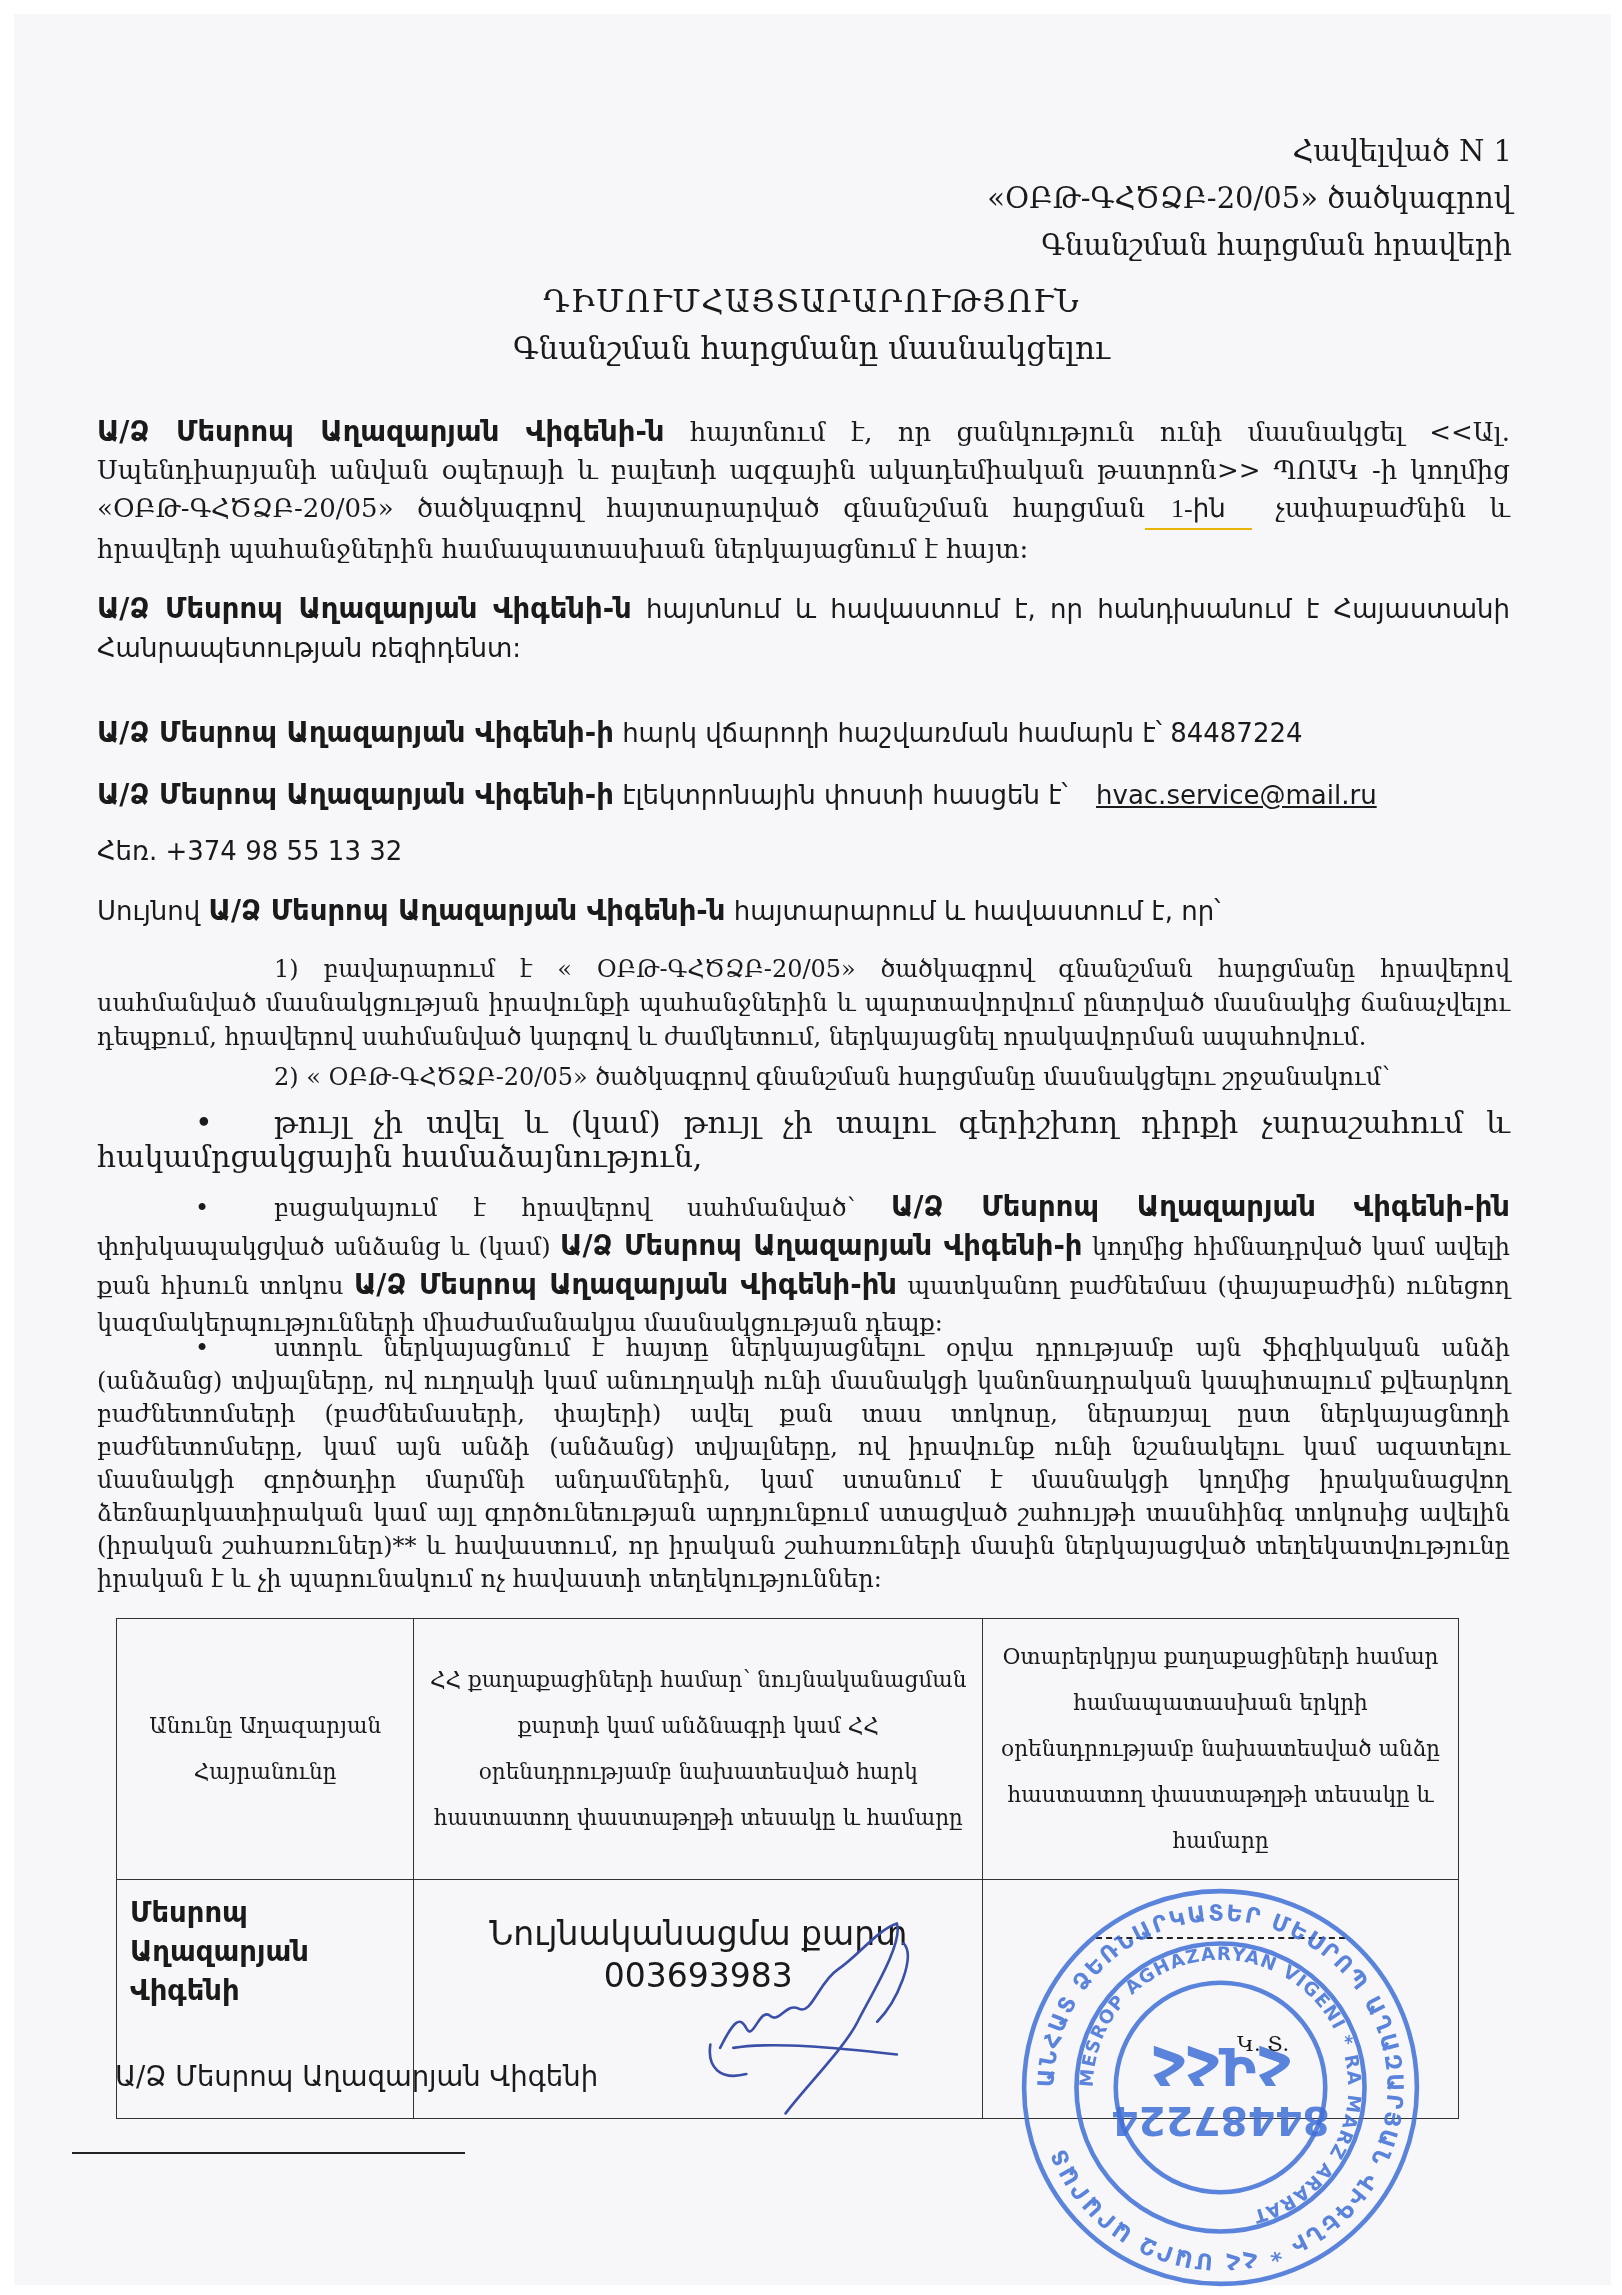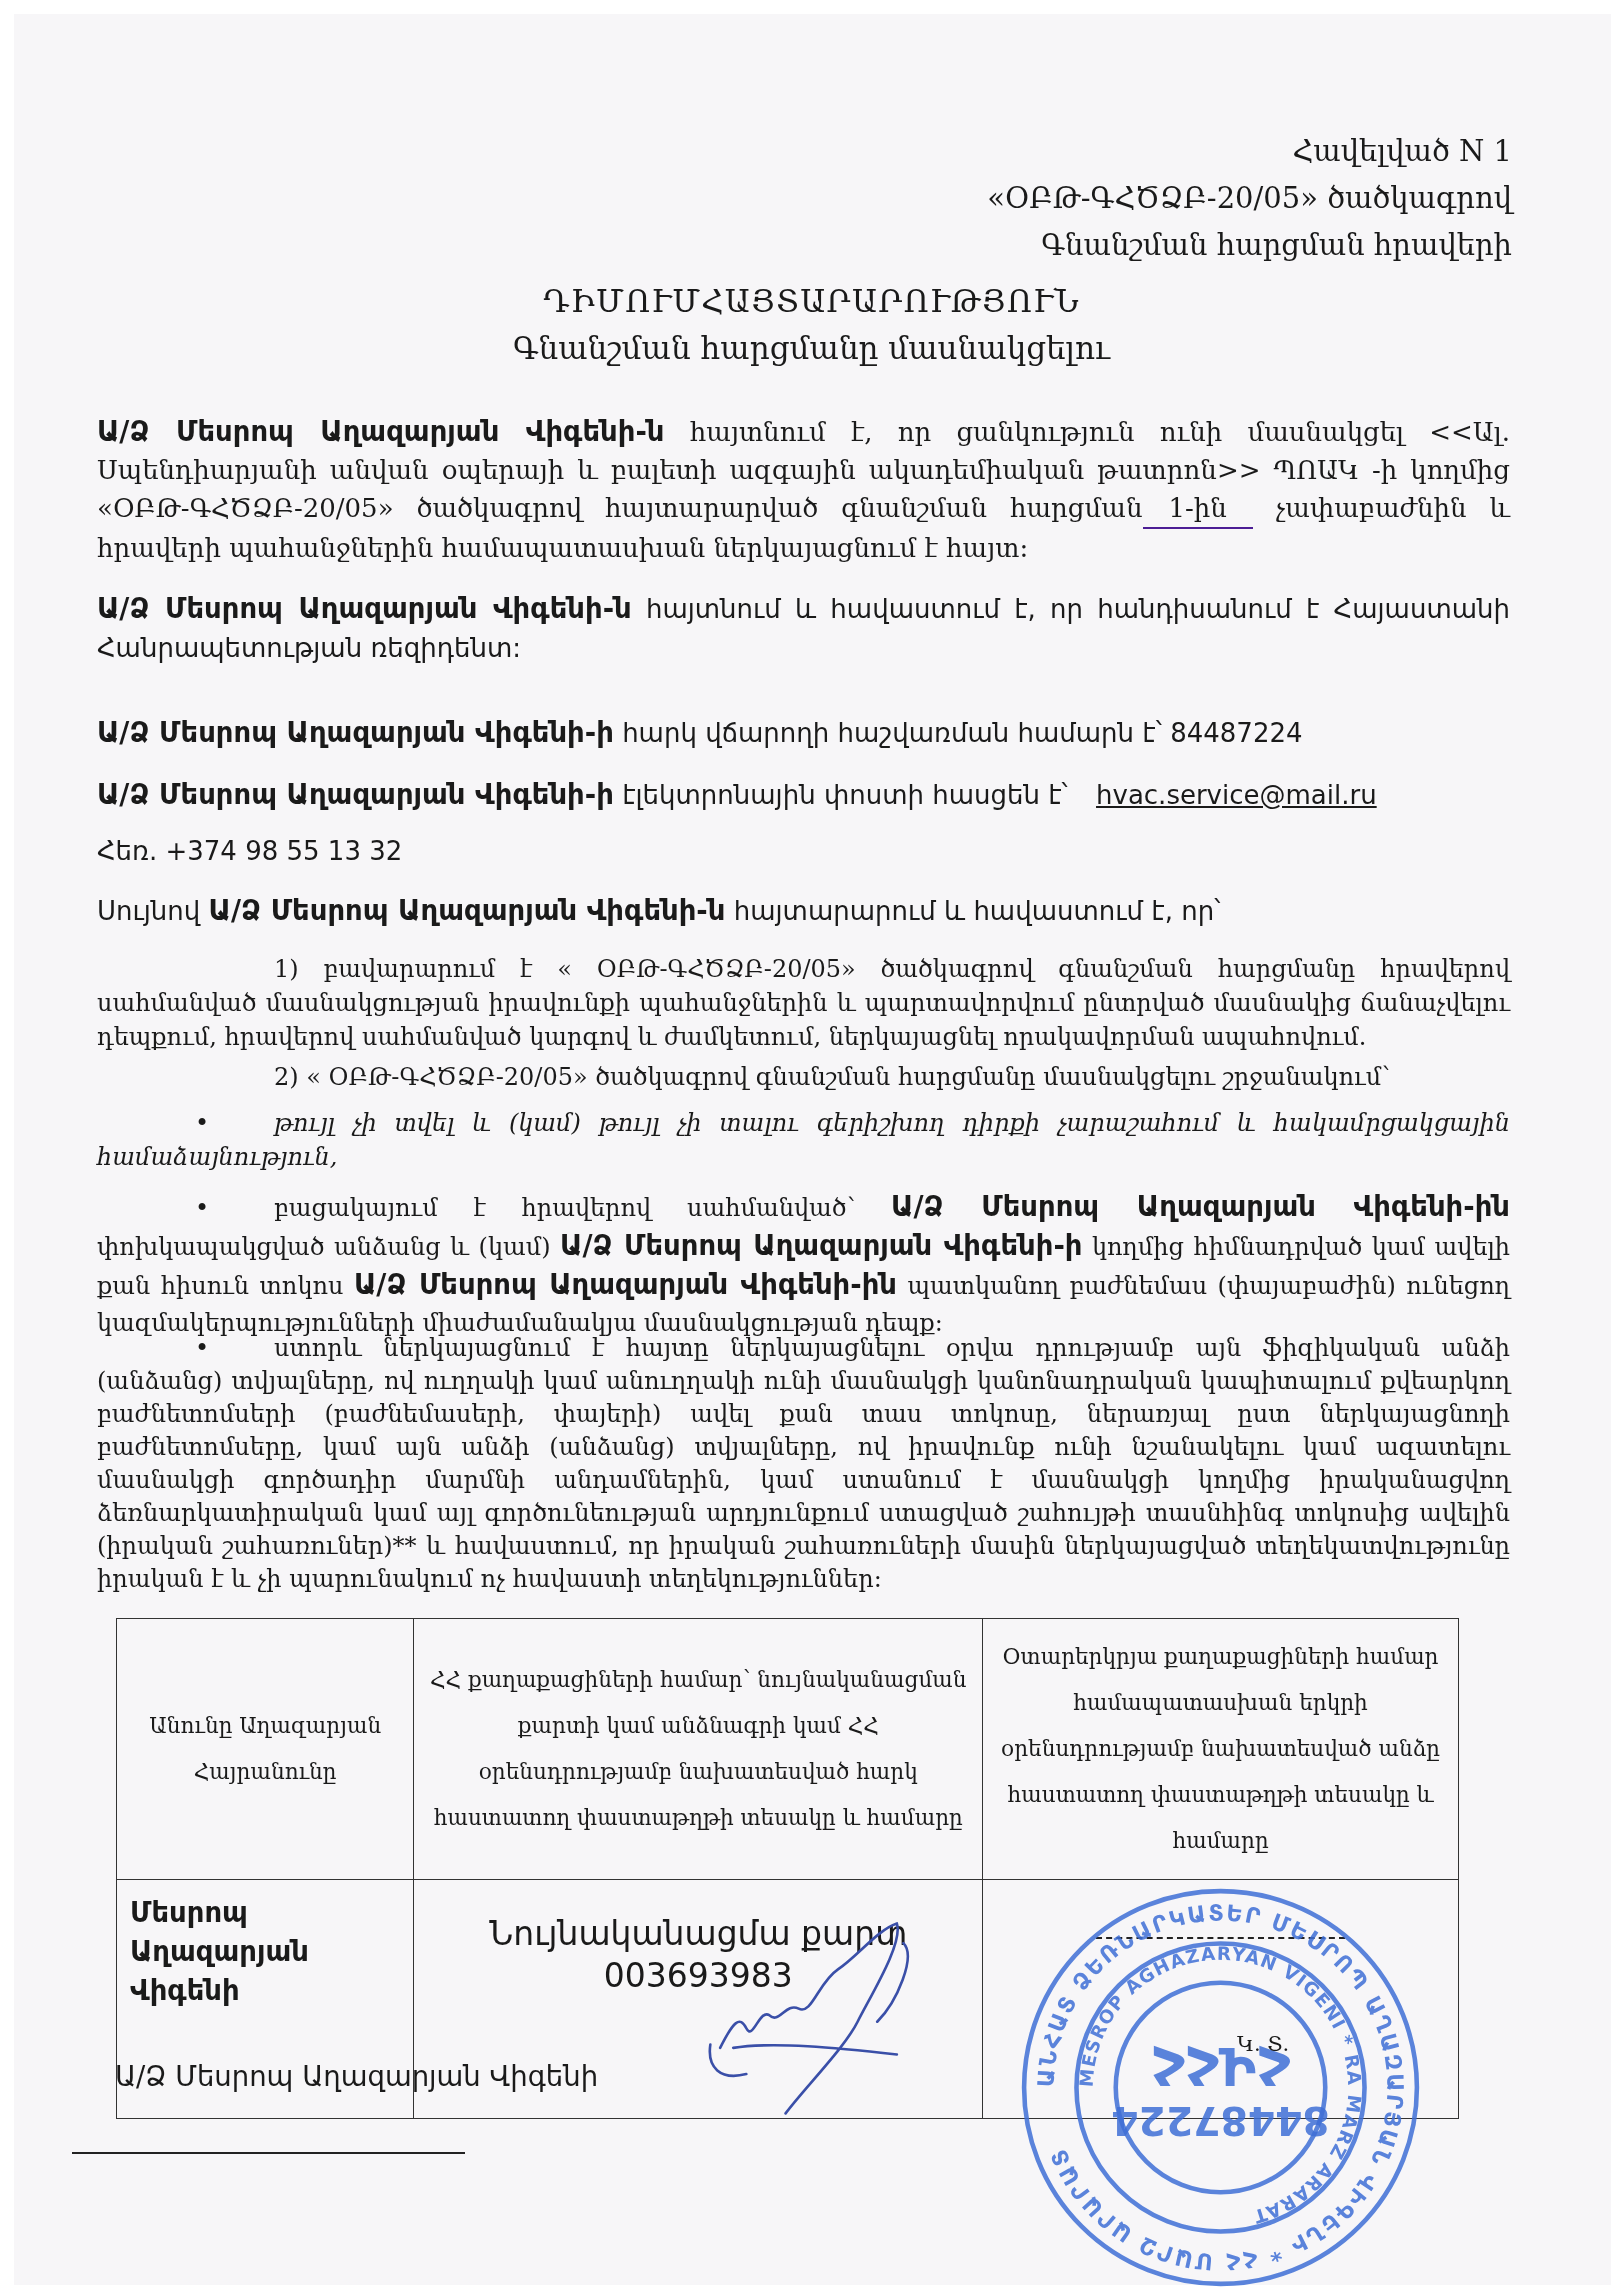--- a/index.html
+++ b/index.html
@@ -14,21 +14,21 @@
   .abs { position: absolute; }
   .header-right {
     right: 111px; top: 128px; text-align: right; font-size: 29px; line-height: 47px;
   }
   .title-block { left: 0; width: 1623px; top: 278px; text-align: center; font-size: 31px; line-height: 47px; }
   .title-main { letter-spacing: 1.3px; }
   .para { left: 97px; width: 1413px; font-size: 26px; line-height: 38px; text-align: justify; }
   .bold { font-family: "DejaVu Sans", sans-serif; font-weight: bold; font-size: 27.5px; }
   .sans { font-family: "DejaVu Sans", sans-serif; font-size: 26px; }
   .u { text-decoration: underline; margin-left: 20px; }
-  .blank { display: inline-block; border-bottom: 2px solid #4c1d95; padding: 0 26px; }
+  .blank { display: inline-block; border-bottom: 2px solid #eab308; padding: 0 26px; font-family: Liberation Serif, serif; }
   .indent { text-indent: 177px; }
   .bullet { display: inline-block; width: 177px; text-align: left; padding-left: 98px; box-sizing: border-box; }
   table.data-table {
     position: absolute; left: 116px; top: 1618px; width: 1343px; border-collapse: collapse;
     font-size: 21.6px;
   }
   table.data-table td { border: 1.3px solid #333; text-align: center; vertical-align: middle; padding: 9px 13px; line-height: 46px; }
   .c1 { width: 268px; }
   .c2 { width: 537px; }
   .c3 { width: 445px; }
@@ -81,21 +81,21 @@
 </div>
 
 <div class="abs para sans" style="top:891px;">
   <span>Սույնով </span><span class="bold">Ա/Ձ  Մեսրոպ Աղազարյան Վիգենի-ն</span><span> հայտարարում և հավաստում է, որ՝</span>
 </div>
 
 <div class="abs para indent" style="top:952px; line-height:34px; font-size:24px;">1) բավարարում է « ՕԲԹ-ԳՀԾՁԲ-20/05»  ծածկագրով  գնանշման հարցմանը հրավերով սահմանված մասնակցության իրավունքի պահանջներին  և պարտավորվում ընտրված մասնակից ճանաչվելու դեպքում, հրավերով սահմանված կարգով և ժամկետում, ներկայացնել որակավորման ապահովում.</div>
 
 <div class="abs para indent" style="top:1060px; line-height:34px; font-size:24px;">2) « ՕԲԹ-ԳՀԾՁԲ-20/05»  ծածկագրով գնանշման հարցմանը մասնակցելու շրջանակում՝</div>
 
-<div class="abs para" style="top:1106px; line-height:34px; font-size:24px;font-style:italic;">
+<div class="abs para" style="top:1106px; line-height:34px; font-size:30px;">
   <span class="bullet">•</span><span>թույլ չի տվել և (կամ) թույլ չի տալու գերիշխող դիրքի չարաշահում և հակամրցակցային համաձայնություն,</span>
 </div>
 
 <div class="abs para" style="top:1188px; line-height:37px; font-size:24px;">
   <span class="bullet">•</span><span>բացակայում է հրավերով սահմանված՝ </span><span class="bold">Ա/Ձ  Մեսրոպ Աղազարյան Վիգենի-ին</span><span> փոխկապակցված անձանց և (կամ) </span><span class="bold">Ա/Ձ  Մեսրոպ Աղազարյան Վիգենի-ի</span><span> կողմից հիմնադրված կամ ավելի քան հիսուն տոկոս </span><span class="bold">Ա/Ձ  Մեսրոպ Աղազարյան Վիգենի-ին</span><span> պատկանող բաժնեմաս (փայաբաժին) ունեցող կազմակերպությունների միաժամանակյա մասնակցության դեպք:</span>
 </div>
 
 <div class="abs para" style="top:1332px; line-height:33px; font-size:24px;">
   <span class="bullet">•</span><span>ստորև ներկայացնում է հայտը ներկայացնելու օրվա դրությամբ այն ֆիզիկական անձի (անձանց) տվյալները, ով ուղղակի կամ անուղղակի ունի մասնակցի կանոնադրական կապիտալում քվեարկող բաժնետոմսերի (բաժնեմասերի, փայերի) ավել քան տաս տոկոսը, ներառյալ ըստ ներկայացնողի բաժնետոմսերը, կամ այն անձի (անձանց) տվյալները, ով իրավունք ունի նշանակելու կամ ազատելու մասնակցի գործադիր մարմնի անդամներին, կամ ստանում է մասնակցի կողմից իրականացվող ձեռնարկատիրական կամ այլ գործունեության արդյունքում ստացված շահույթի տասնհինգ տոկոսից ավելին (իրական շահառուներ)** և հավաստում, որ իրական շահառուների մասին ներկայացված տեղեկատվությունը իրական է և չի պարունակում ոչ հավաստի տեղեկություններ:</span>
 </div>

